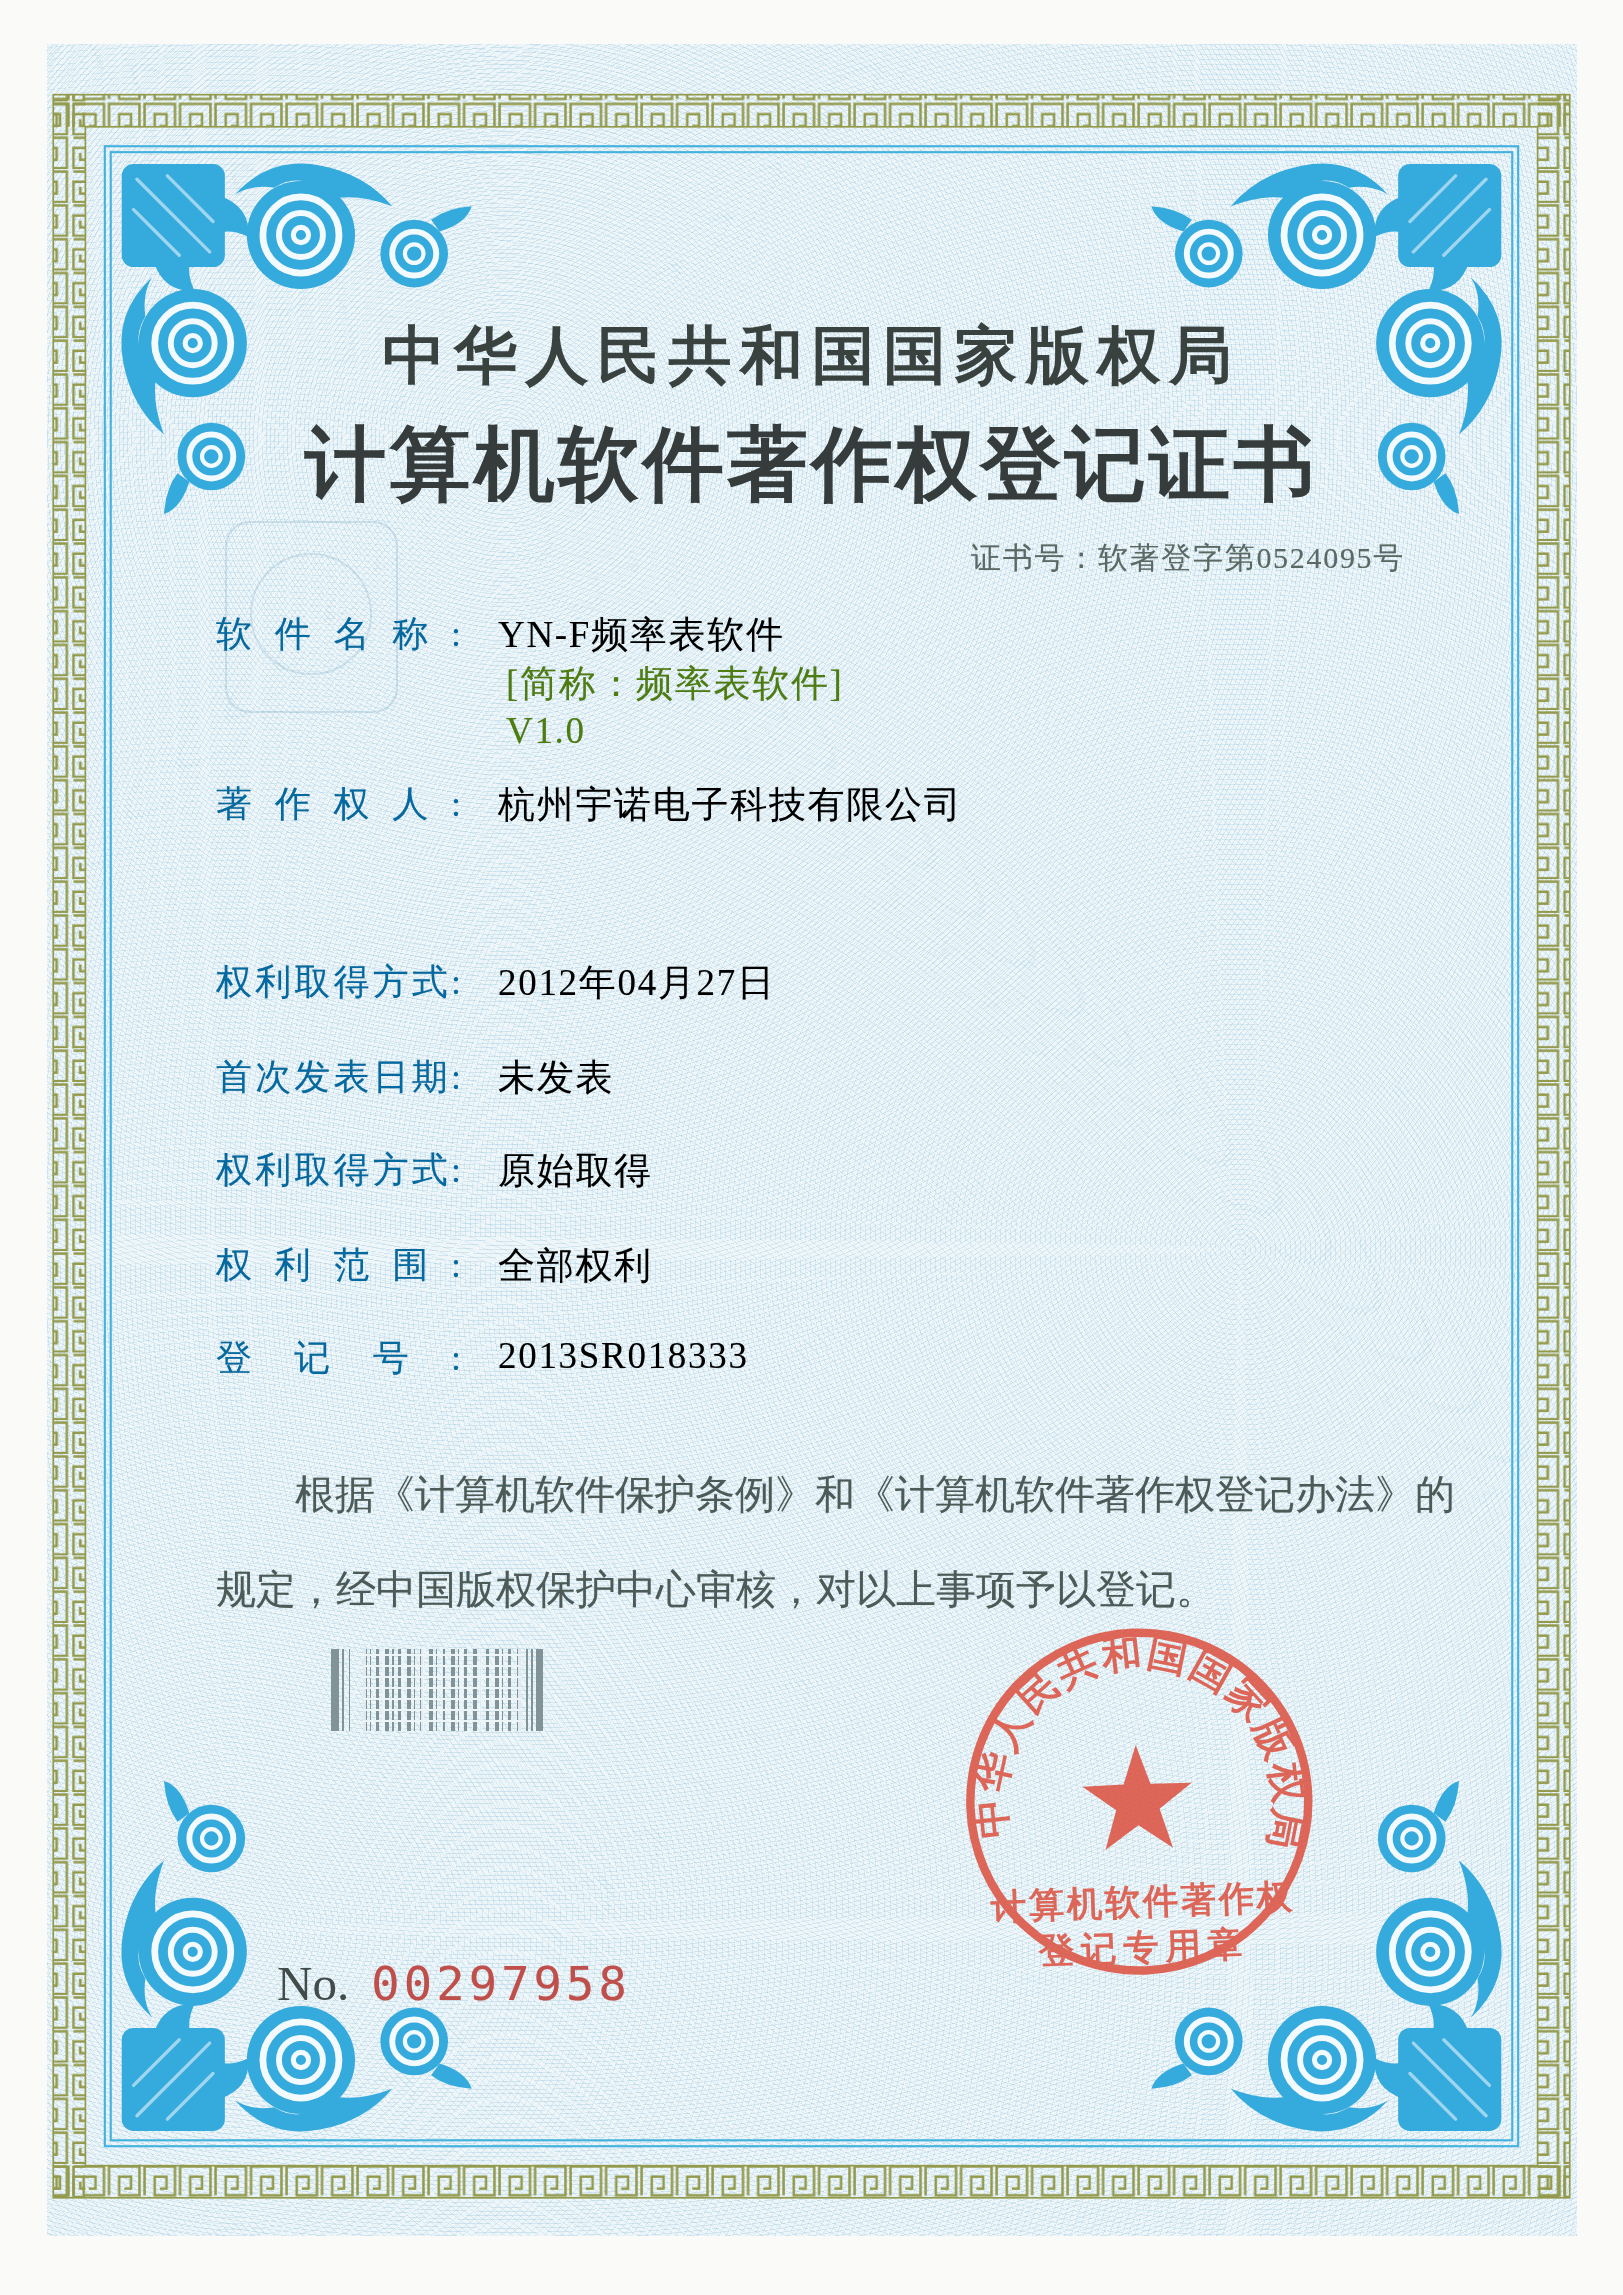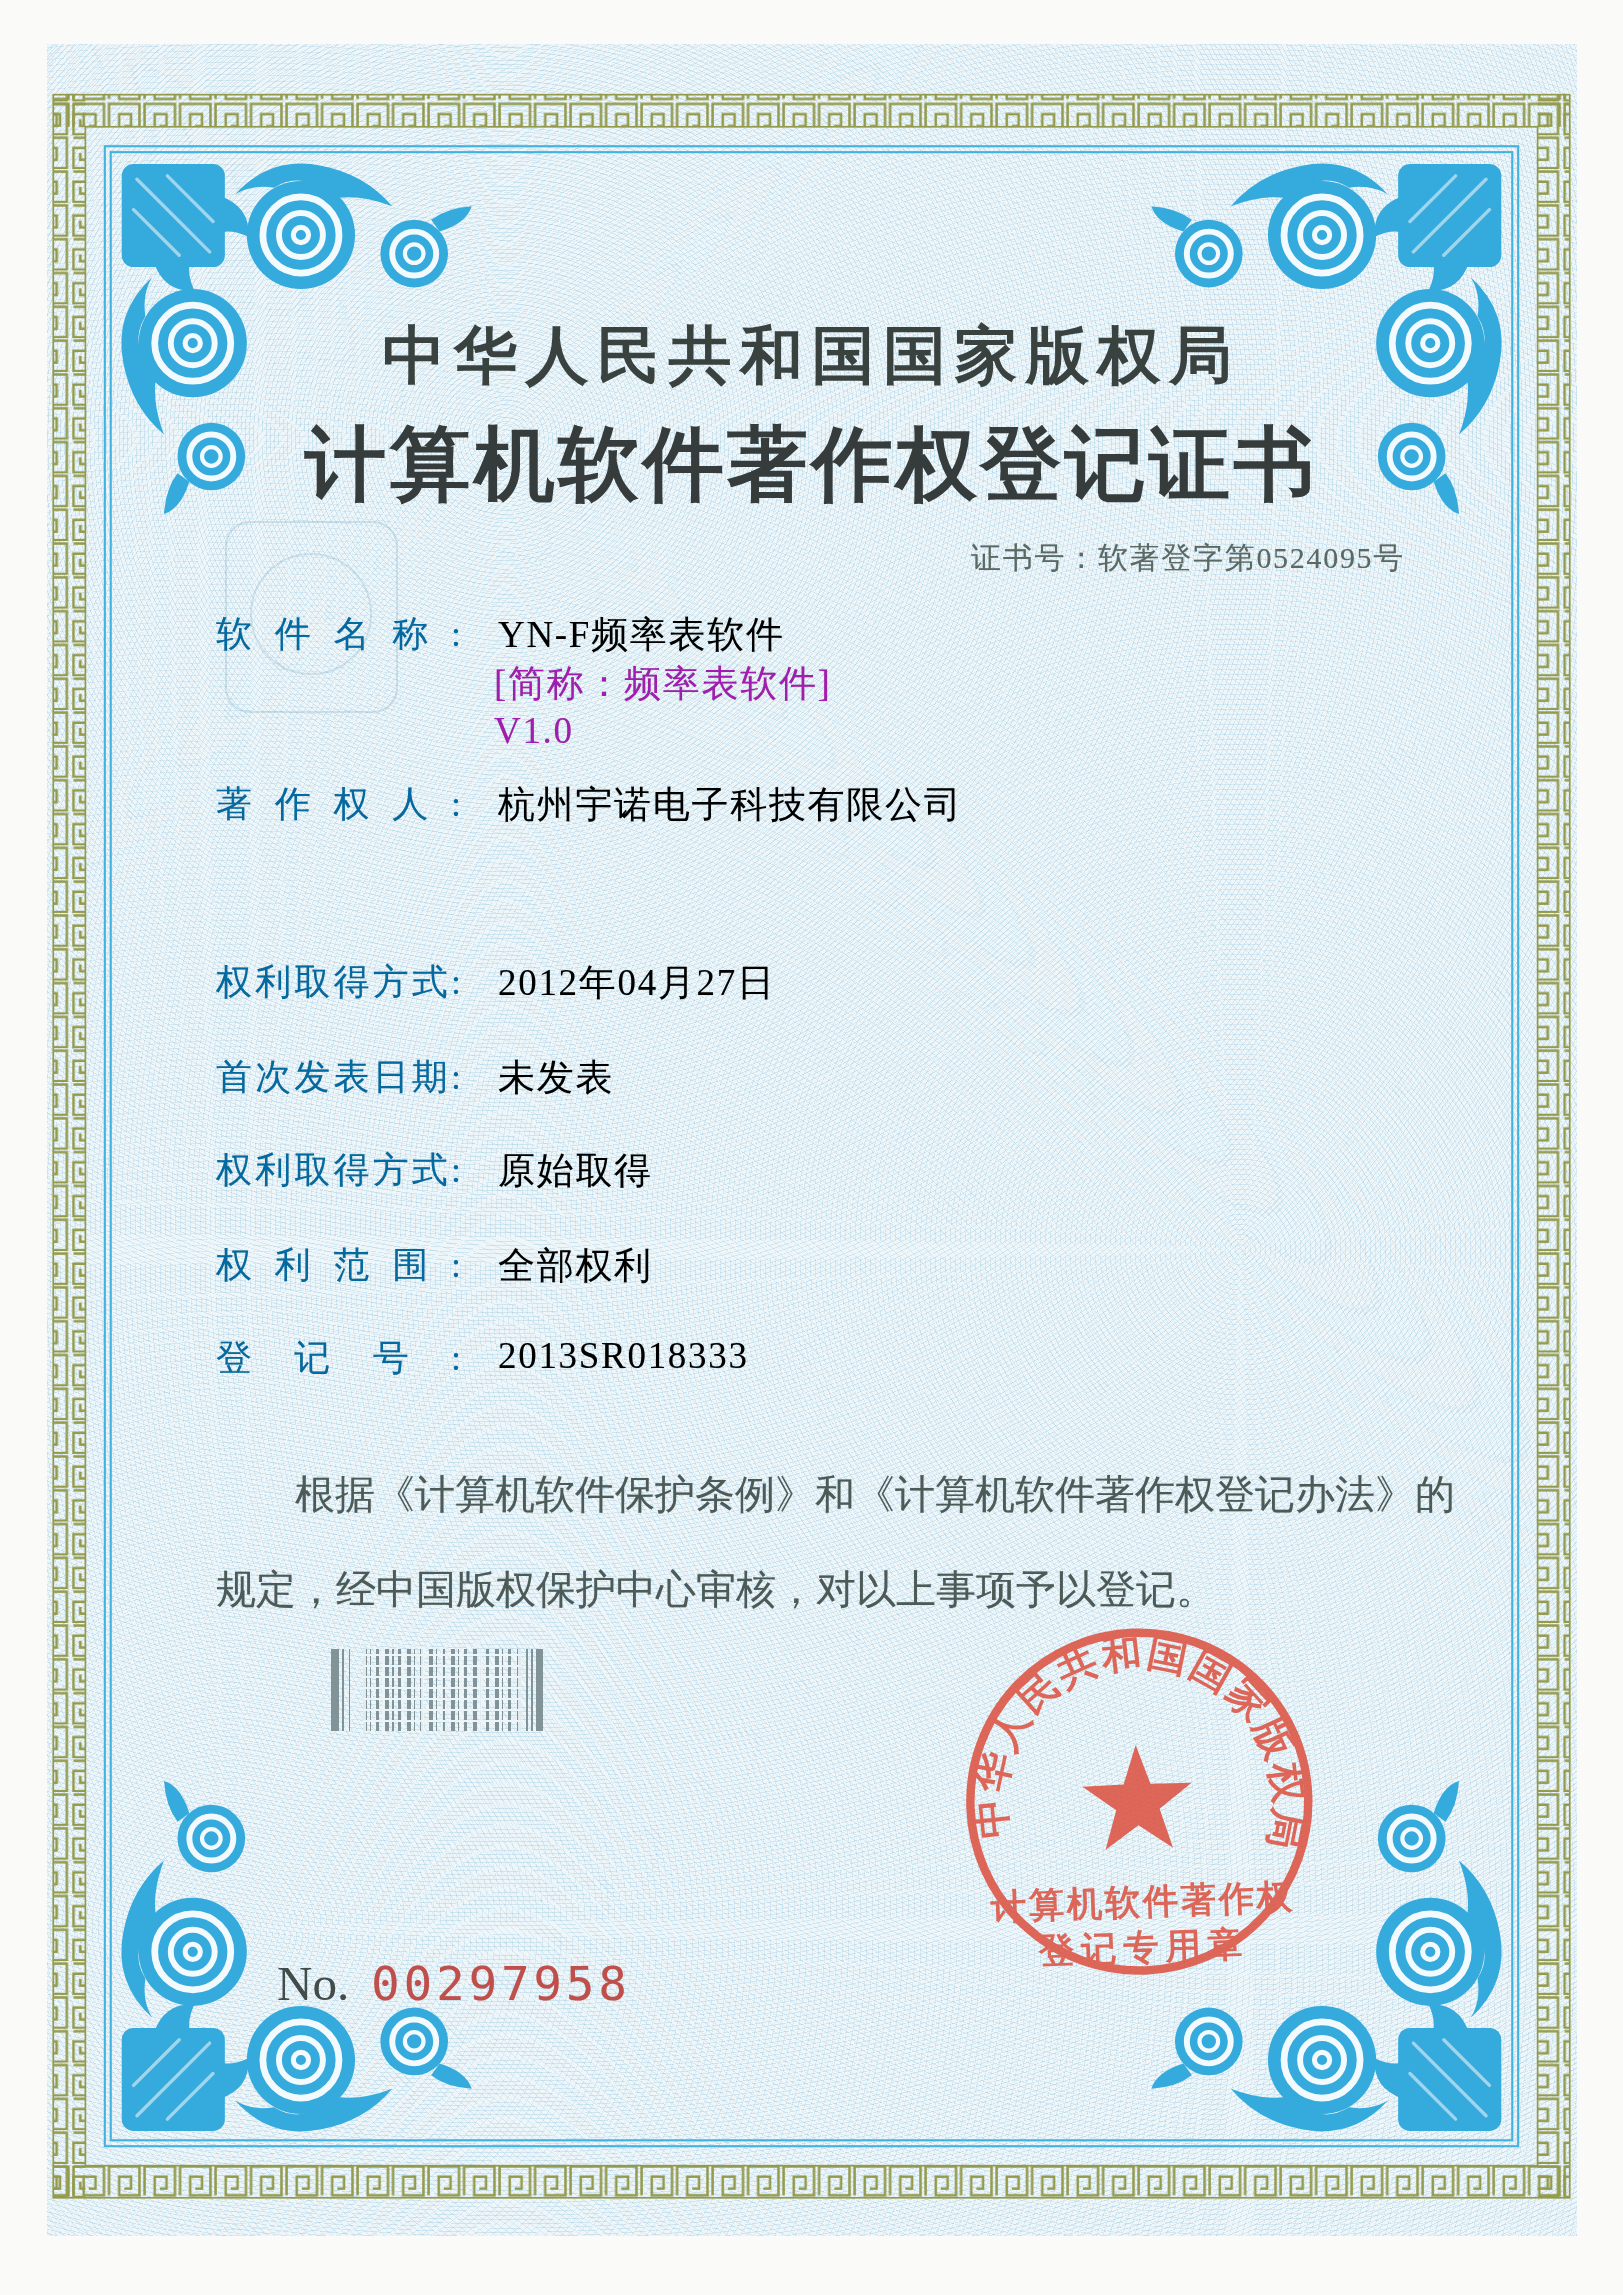--- a/index.html
+++ b/index.html
@@ -38,21 +38,21 @@
   .field-label{
     display:inline-block;width:245px;font-size:36px;color:#0369a1;
     text-align:justify;text-align-last:justify;vertical-align:top;
     text-shadow:0 0 0.8px rgba(80,97,93,.4);
   }
   .field-value{
     display:inline-block;margin-left:37px;font-size:37px;color:#000000;
     letter-spacing:1.7px;text-shadow:0 0 0.8px rgba(94,112,107,.45);vertical-align:top;
   }
   .extra-line{
-    position:absolute;left:494px;font-size:37px;color:#a21caf;letter-spacing:1.7px;
+    position:absolute;left:506px;font-size:37px;color:#4d7c0f;letter-spacing:1.7px;
     text-shadow:0 0 0.8px rgba(94,112,107,.45);white-space:nowrap;
   }
   .body-par{
     position:absolute;left:216px;top:1447px;width:1228px;
     font-size:40px;line-height:95px;color:#4c5b57;
     text-shadow:0 0 0.8px rgba(76,91,87,.4);
   }
   .body-par .l1{text-indent:79px;white-space:nowrap;}
   .body-par .l2{white-space:nowrap;}
   

